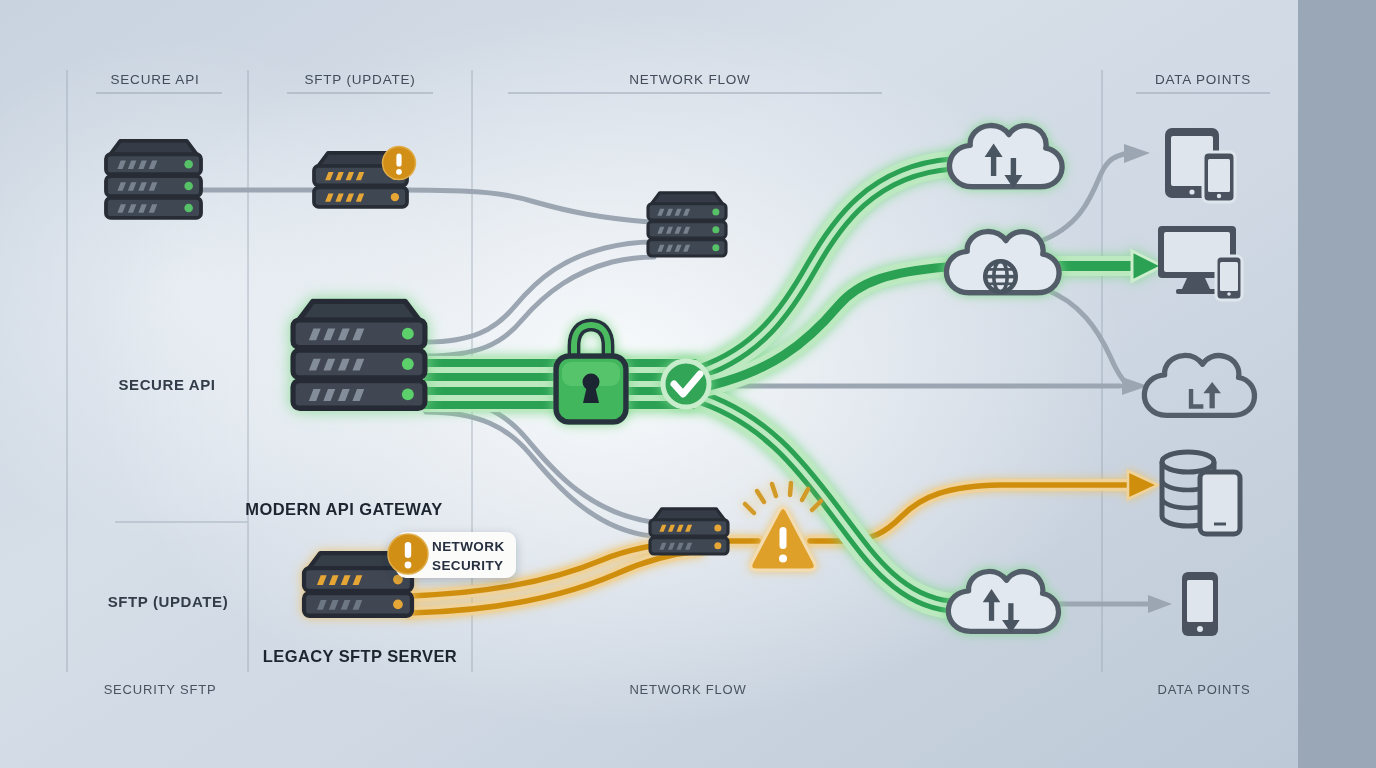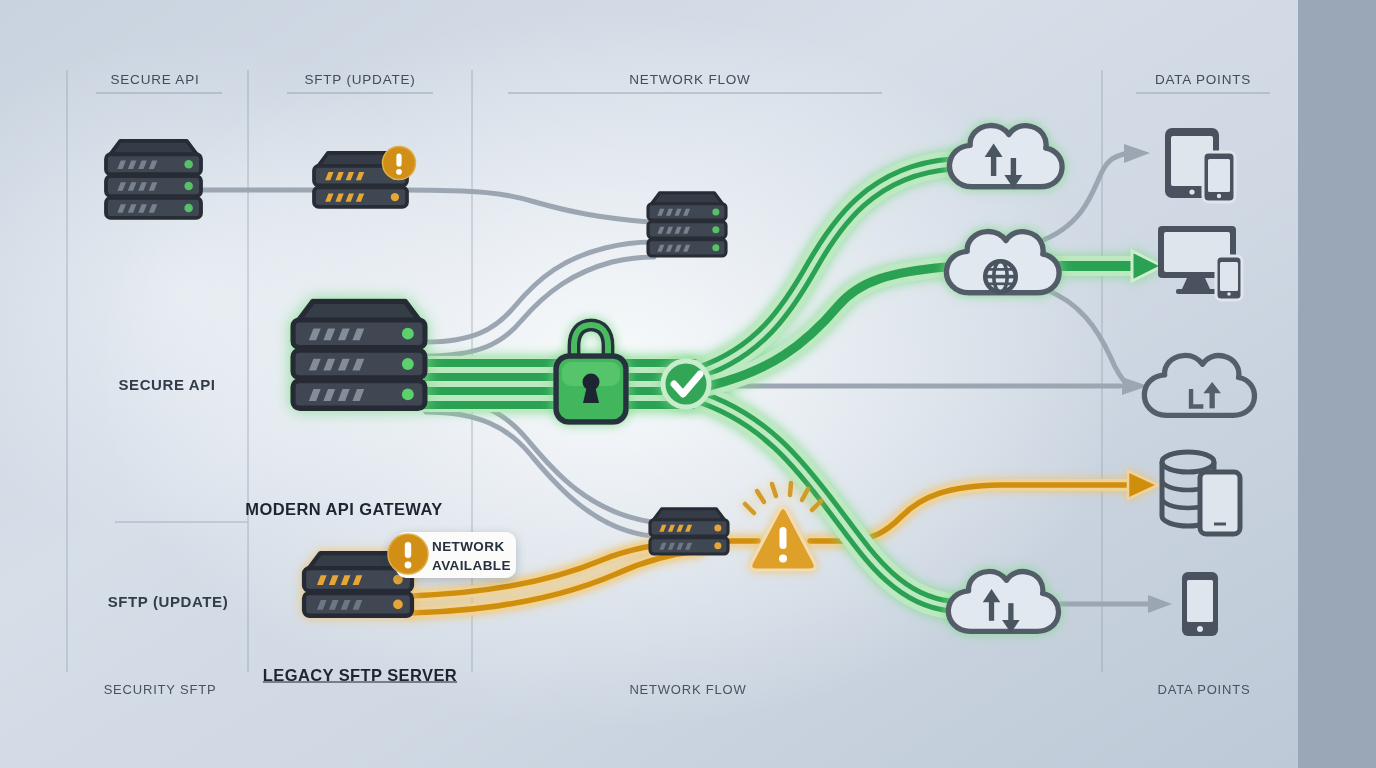--- a/index.html
+++ b/index.html
@@ -270,24 +270,24 @@
 
 <div class="lbl hdr" style="left:155px;top:79px;">SECURE API</div>
 <div class="lbl hdr" style="left:360px;top:79px;">SFTP (UPDATE)</div>
 <div class="lbl hdr" style="left:690px;top:79px;">NETWORK FLOW</div>
 <div class="lbl hdr" style="left:1203px;top:79px;">DATA POINTS</div>
 
 <div class="lbl rowlbl" style="left:167px;top:384px;">SECURE API</div>
 <div class="lbl rowlbl" style="left:168px;top:601px;">SFTP (UPDATE)</div>
 
 <div class="lbl nodelbl" style="left:344px;top:465px;margin-top:44px;">MODERN API GATEWAY</div>
-<div class="lbl nodelbl" style="left:360px;top:675px;text-decoration:underline;">LEGACY SFTP SERVER</div>
+<div class="lbl nodelbl" style="left:360px;top:656px;">LEGACY SFTP SERVER</div>
 
 <div class="badge-text">
   <div>NETWORK</div>
-  <div>AVAILABLE</div>
+  <div>SECURITY</div>
 </div>
 
 <div class="lbl ftr" style="left:160px;top:689px;">SECURITY SFTP</div>
 <div class="lbl ftr" style="left:688px;top:689px;">NETWORK FLOW</div>
 <div class="lbl ftr" style="left:1204px;top:689px;">DATA POINTS</div>
 
 </div>
 
 </body></html>

